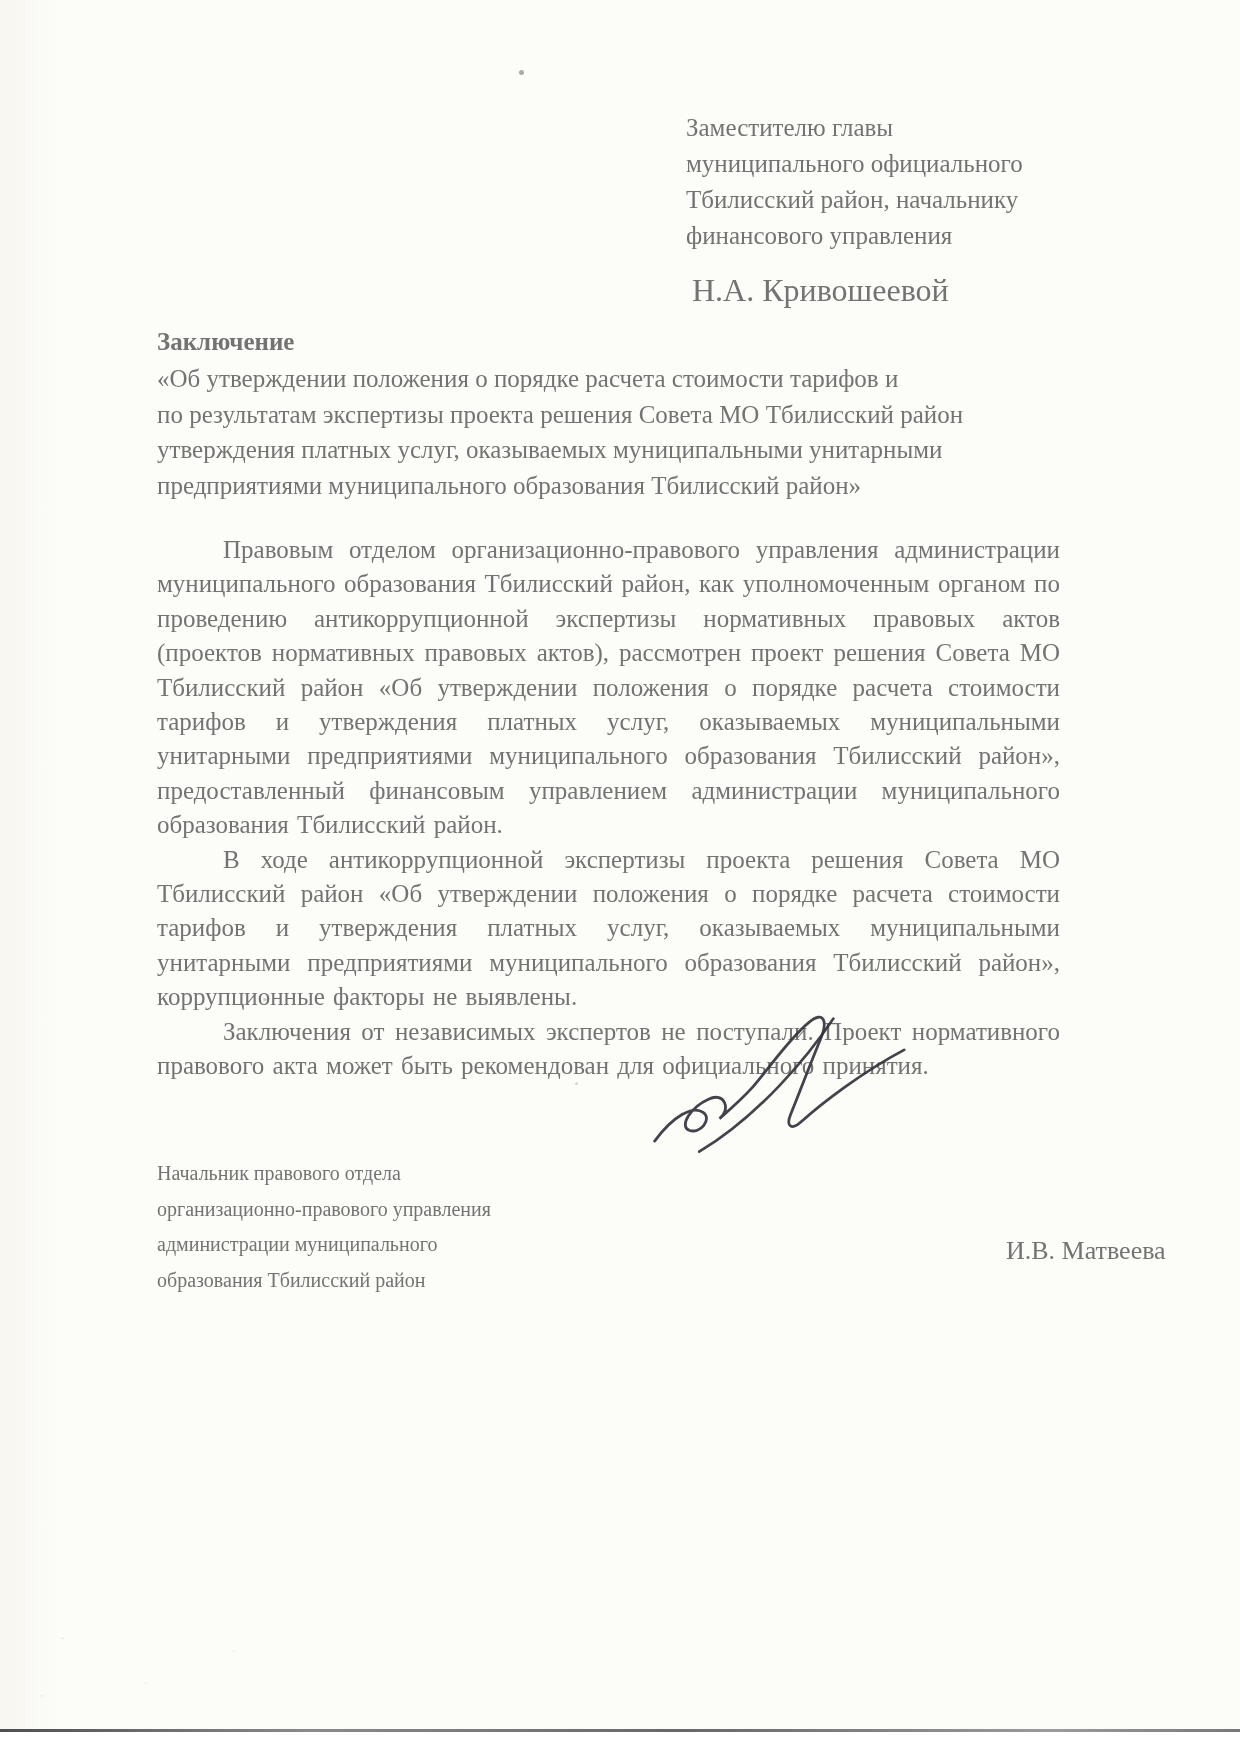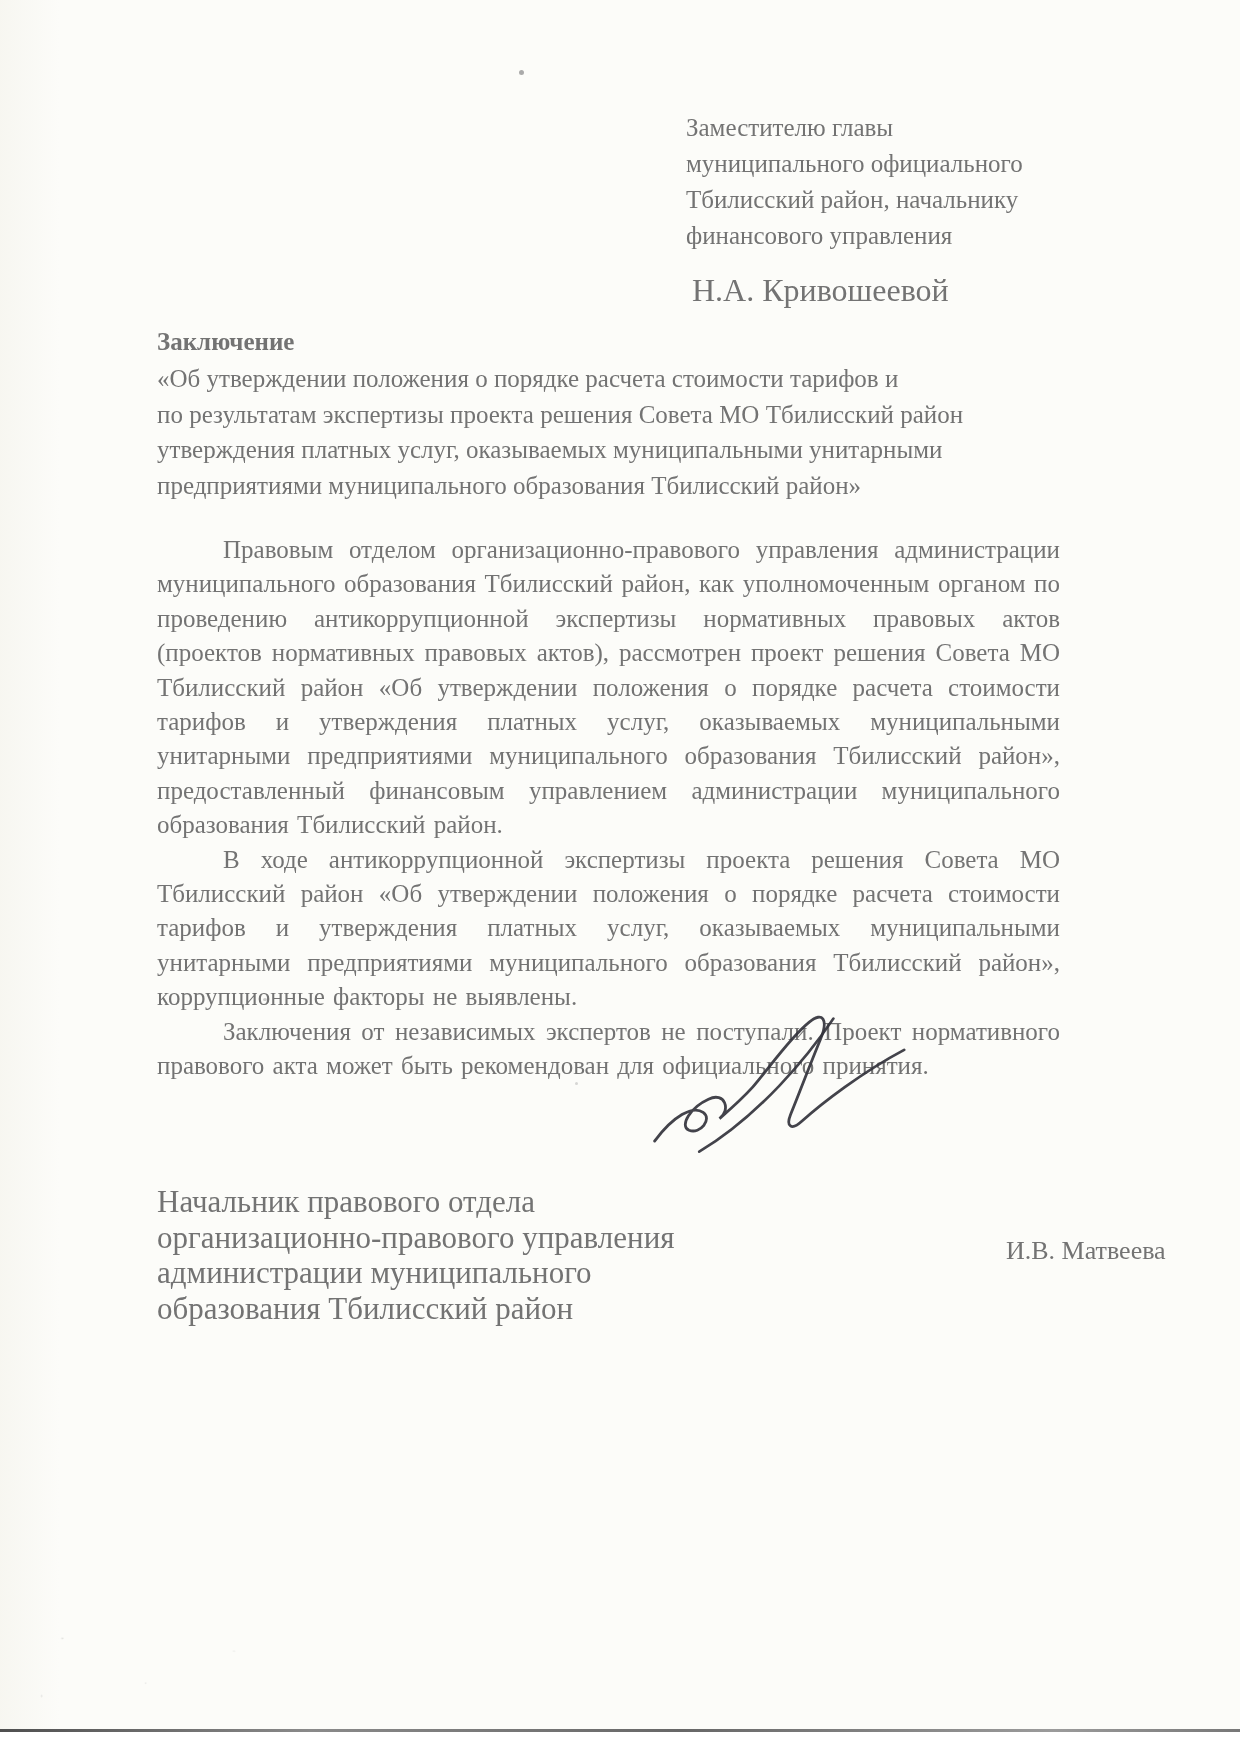--- a/index.html
+++ b/index.html
@@ -45,22 +45,22 @@
   .subject { margin-top: 2px; line-height: 35.5px; }
 
   .body-text {
     position: absolute; left: 157px; top: 522px; width: 903px;
     font-size: 25px; line-height: 34.4px;
     text-align: justify; word-spacing: 2px; margin-top: 11px;
   }
   .body-text p { margin: 0; text-indent: 66px; }
 
   .sig-block {
-    position: absolute; left: 157px; top: 1184px;
-    font-size: 31px; line-height: 35.5px; white-space: nowrap;
+    position: absolute; left: 157px; top: 1156px;
+    font-size: 20px; line-height: 35.5px; white-space: nowrap;
   }
   .sig-name {
     position: absolute; left: 1006px; top: 1236px;
     font-size: 26px; white-space: nowrap; text-align: right;
   }
   .sig-svg {
     position: absolute; left: 638px; top: 1014px;
     transform: rotate(-3deg);
   }
 

